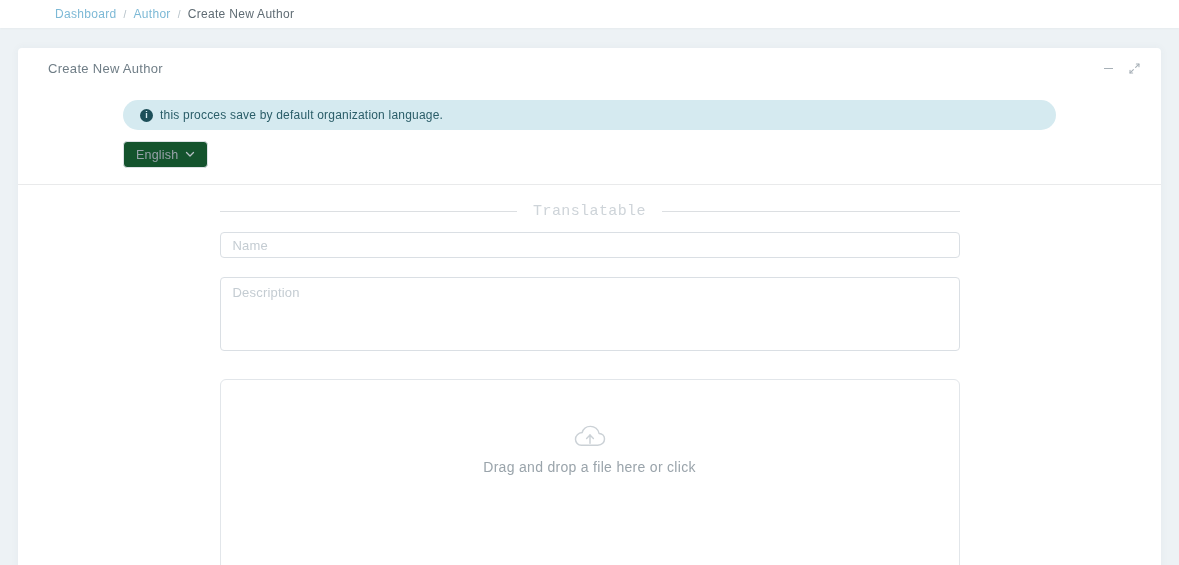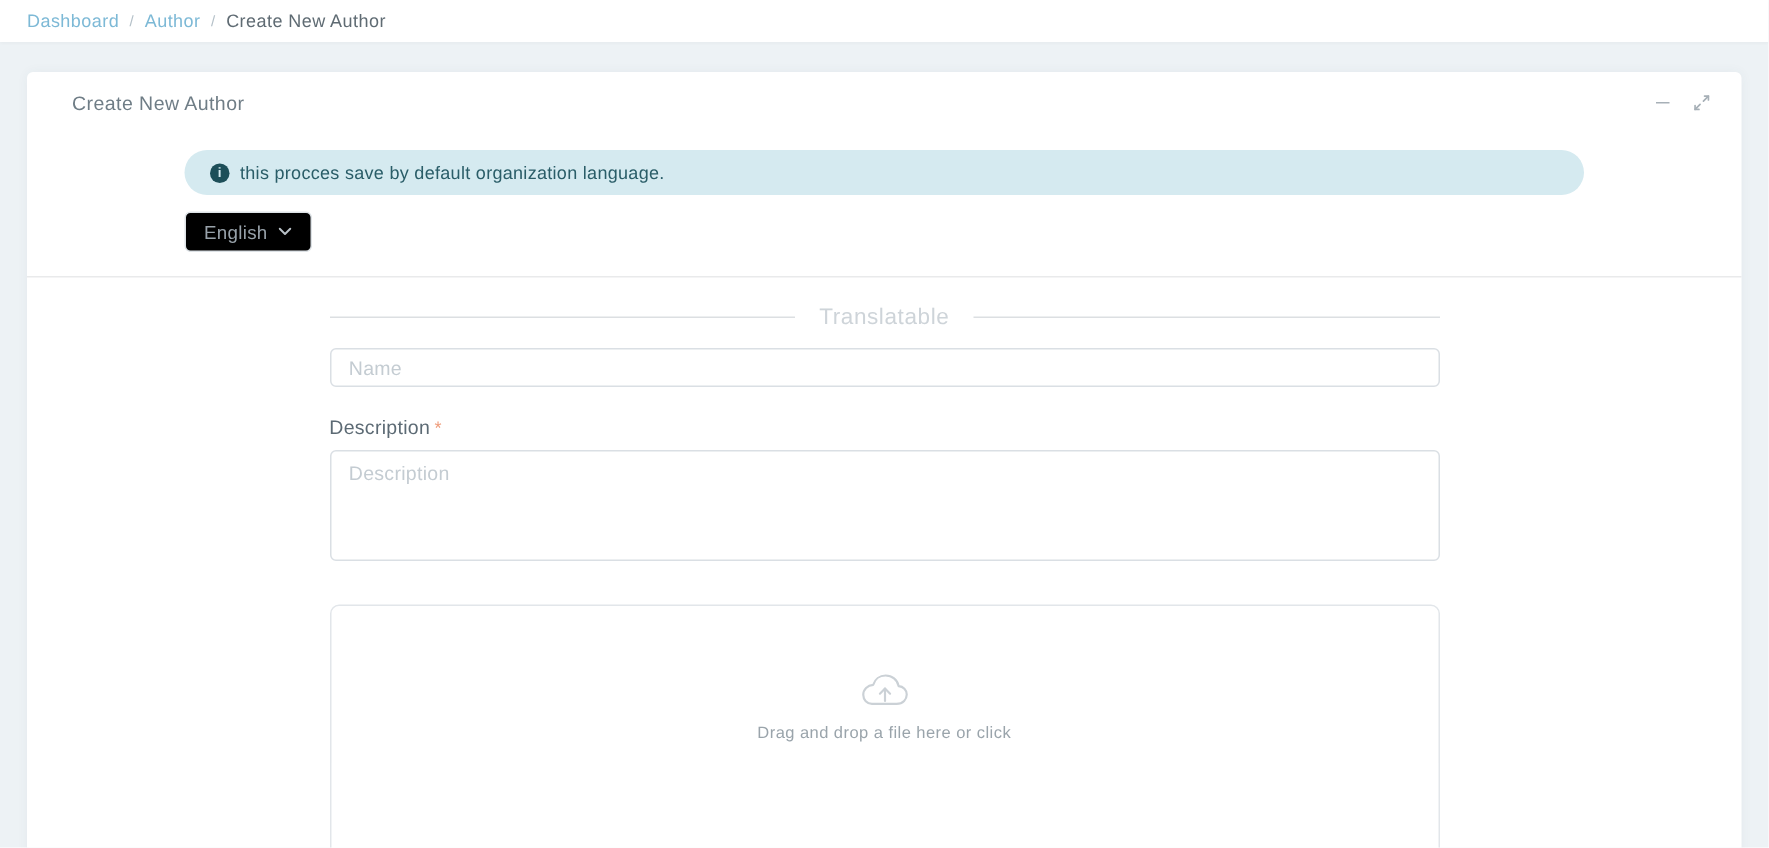--- a/index.html
+++ b/index.html
@@ -12,21 +12,21 @@
   }
 
   
   .topbar {
     background: #ffffff;
     height: 28px;
     display: flex; align-items: center;
     padding: 0 18px;
     box-shadow: 0 1px 2px rgba(0,0,0,0.03);
   }
-  .breadcrumb { display: flex; align-items: center; font-size: 12px; letter-spacing: 0.3px; }
+  .breadcrumb { display: flex; align-items: center; font-size: 12px; letter-spacing: 0.3px; margin-left: 37px; }
   .crumb-link { color: #7db9d6; cursor: pointer; text-decoration: none; }
   .crumb-sep  { color: #b4c0c8; margin: 0 7px; font-size: 10px; }
   .crumb-current { color: #5f6b73; }
 
   
   .page { padding: 20px 18px; }
   .card {
     background: #ffffff;
     border-radius: 4px;
     box-shadow: 0 0 8px rgba(60,80,95,0.05);
@@ -57,21 +57,21 @@
     width: 13px; height: 13px; border-radius: 50%;
     background: #1d4f59; color: #d5eaf0;
     font-size: 9px; font-weight: bold; font-style: normal;
     display: inline-flex; align-items: center; justify-content: center;
     line-height: 1;
   }
 
   
   .lang-btn {
     margin: 11px 0 0 105px;
-    background: #000000;
+    background: #14532d;
     border: 1px solid #dde2e6;
     border-radius: 4px;
     padding: 0 12px;
     height: 27px;
     color: #98a2aa;
     font-size: 12.5px;
     letter-spacing: 0.2px;
     display: inline-flex; align-items: center; gap: 7px;
     cursor: pointer;
   }
@@ -82,21 +82,21 @@
   .form-col { width: 740px; margin: 0 auto; padding-top: 18px; }
 
   .translatable {
     display: flex; align-items: center;
     color: #ced4d9; font-size: 15px; letter-spacing: 0.4px;
     margin-bottom: 12px;
   }
   .translatable::before, .translatable::after {
     content: ""; flex: 1; border-top: 1px solid #dcdfe2;
   }
-  .translatable .t-label { margin: 0 16px; }
+  .translatable .t-label { margin: 0 16px; font-family: Liberation Mono, monospace; }
 
   .field-label { display: block; color: #5c6a74; font-size: 13px; letter-spacing: 0.2px; margin-bottom: 8px; }
   .required { color: #ef9d7c; margin-left: 3px; font-size: 12px; }
 
   .text-input, .textarea {
     width: 100%;
     border: 1px solid #dadfe4;
     border-radius: 4px;
     padding: 4px 12px;
     font-family: "Liberation Sans", sans-serif;
@@ -115,21 +115,21 @@
 
   .dropzone {
     border: 1px solid #e2e6ea;
     border-radius: 6px;
     height: 240px;
     display: flex; flex-direction: column; align-items: center;
     padding-top: 42px;
     cursor: pointer;
     background: #fff;
   }
-  .dropzone-text { color: #9aa4ab; font-size: 11px; letter-spacing: 0.3px; margin-top: 8px; }
+  .dropzone-text { color: #9aa4ab; font-size: 14px; letter-spacing: 0.3px; margin-top: 8px; }
 </style>
 </head>
 <body>
 
 <div class="topbar">
   <nav class="breadcrumb">
     <a class="crumb-link">Dashboard</a>
     <span class="crumb-sep">/</span>
     <a class="crumb-link">Author</a>
     <span class="crumb-sep">/</span>
@@ -178,23 +178,20 @@
 
       <div class="translatable">
         <span class="t-label">Translatable</span>
       </div>
 
       <div class="field-name">
         <input class="text-input" type="text" placeholder="Name" style="">
       </div>
 
       <div class="field-desc">
-        <label class="field-label">
-          <span>Description</span><span class="required">*</span>
-        </label>
         <textarea class="textarea" placeholder="Description" style=""></textarea>
       </div>
 
       <div>
         <div class="dropzone">
           <svg width="40" height="29" viewBox="0 0 40 30" fill="none" stroke="#cbd1d6" stroke-width="1.5" stroke-linecap="round" stroke-linejoin="round">
             <path d="M11 24 H28 C32.5 24 35 20.8 35 17.6 C35 14.4 32.6 12 29.4 11.8 C28.6 7.4 24.8 4.5 20.4 4.5 C16.4 4.5 13 7 11.9 10.9 C7.9 11.2 5 14.2 5 17.8 C5 21.2 7.6 24 11 24 Z"></path>
             <line x1="20" y1="22" x2="20" y2="13.5"></line>
             <polyline points="16.5,17 20,13.5 23.5,17"></polyline>
           </svg>

